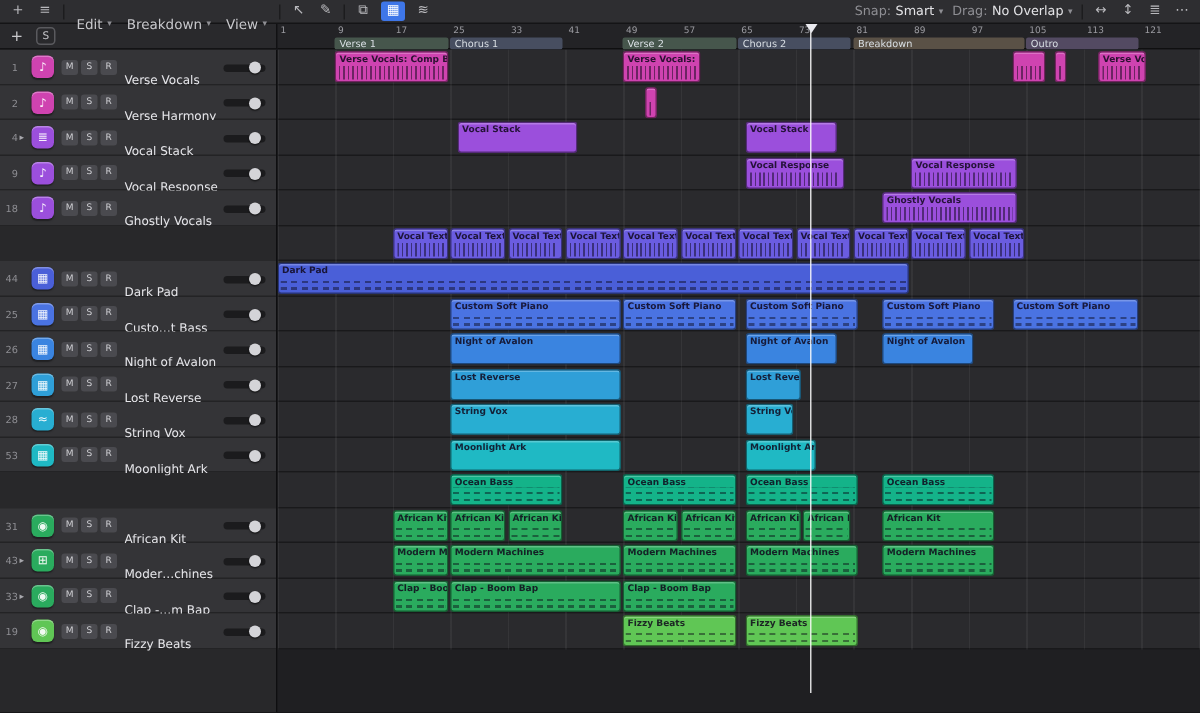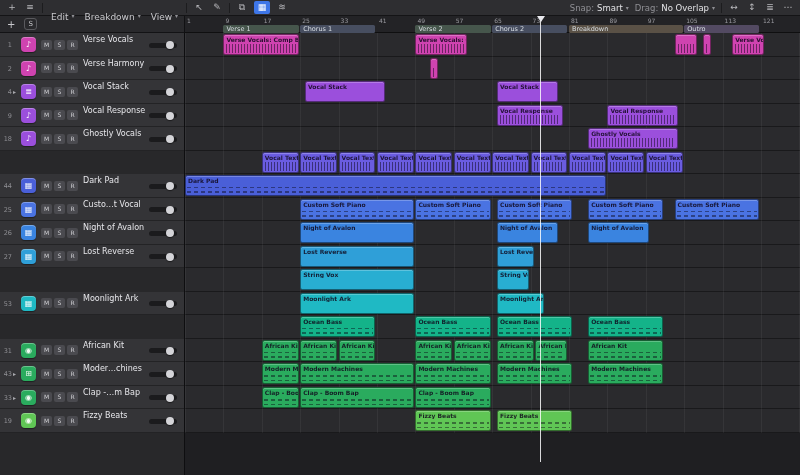--- a/index.html
+++ b/index.html
@@ -42,21 +42,21 @@
            border-right:1px solid #0e0e10;box-sizing:border-box;overflow:hidden;z-index:3;}
   .trow{position:absolute;left:0;width:185px;height:23.5px;background:#343437;
            border-bottom:1px solid #232325;box-sizing:border-box;}
   .tnum{position:absolute;left:1px;top:8px;width:11px;font-size:6.5px;color:#8f8f94;text-align:right;}
   .texp{position:absolute;left:13px;top:8px;font-size:6px;color:#a8a8ad;}
   .ticon{position:absolute;left:21px;top:4px;width:15px;height:15px;border-radius:4px;
            color:rgba(255,255,255,0.92);font-size:8px;line-height:15px;text-align:center;
            box-shadow:inset 0 1px 0 rgba(255,255,255,0.3), 0 1px 1px rgba(0,0,0,0.4);}
   .chip{position:absolute;top:6.5px;width:11px;height:10px;border-radius:2px;background:#4a4a4f;
            color:#d0d0d4;font-size:6px;line-height:10px;text-align:center;}
-  .tname{position:absolute;left:83px;top:2px;font-size:8px;color:#e6e6ea;width:62px;
+  .tname{position:absolute;left:83px;top:16px;font-size:8px;color:#e6e6ea;width:62px;
            white-space:nowrap;overflow:hidden;}
   .tslider{position:absolute;right:8px;top:9.5px;width:28px;height:5px;background:#1b1b1d;
            border-radius:3px;}
   .knob{position:absolute;left:62%;top:-1.5px;width:8px;height:8px;border-radius:50%;background:#d4d4d8;
            box-shadow:0 1px 1px rgba(0,0,0,0.5);}
 
   
   .lanes{position:absolute;left:185px;top:33px;width:615px;height:442px;background:#1f1f22;
            overflow:hidden;z-index:2;}
   .lane{position:absolute;left:0;width:615px;height:23.5px;background:#2a2a2d;
@@ -229,21 +229,21 @@
         <span class="tslider">
           <span class="knob"></span>
         </span>
       </div>
       <div class="trow" style="top: 164.5px;">
         <span class="tnum">25</span>
         <span class="ticon" style="background: rgb(74, 115, 226);">▦</span>
         <span class="chip" style="left: 41px;">M</span>
         <span class="chip" style="left: 54px;">S</span>
         <span class="chip" style="left: 67px;">R</span>
-        <span class="tname">Custo…t Vocal</span>
+        <span class="tname">Custo…t Bass</span>
         <span class="tslider">
           <span class="knob"></span>
         </span>
       </div>
       <div class="trow" style="top: 188px;">
         <span class="tnum">26</span>
         <span class="ticon" style="background: rgb(58, 132, 224);">▦</span>
         <span class="chip" style="left: 41px;">M</span>
         <span class="chip" style="left: 54px;">S</span>
         <span class="chip" style="left: 67px;">R</span>
@@ -252,20 +252,31 @@
           <span class="knob"></span>
         </span>
       </div>
       <div class="trow" style="top: 211.5px;">
         <span class="tnum">27</span>
         <span class="ticon" style="background: rgb(47, 159, 216);">▦</span>
         <span class="chip" style="left: 41px;">M</span>
         <span class="chip" style="left: 54px;">S</span>
         <span class="chip" style="left: 67px;">R</span>
         <span class="tname">Lost Reverse</span>
+        <span class="tslider">
+          <span class="knob"></span>
+        </span>
+      </div>
+      <div class="trow" style="top: 235px;">
+        <span class="tnum">28</span>
+        <span class="ticon" style="background: rgb(40, 174, 210);">≈</span>
+        <span class="chip" style="left: 41px;">M</span>
+        <span class="chip" style="left: 54px;">S</span>
+        <span class="chip" style="left: 67px;">R</span>
+        <span class="tname">String Vox</span>
         <span class="tslider">
           <span class="knob"></span>
         </span>
       </div>
       <div class="trow" style="top: 258.5px;">
         <span class="tnum">53</span>
         <span class="ticon" style="background: rgb(31, 185, 196);">▦</span>
         <span class="chip" style="left: 41px;">M</span>
         <span class="chip" style="left: 54px;">S</span>
         <span class="chip" style="left: 67px;">R</span>

